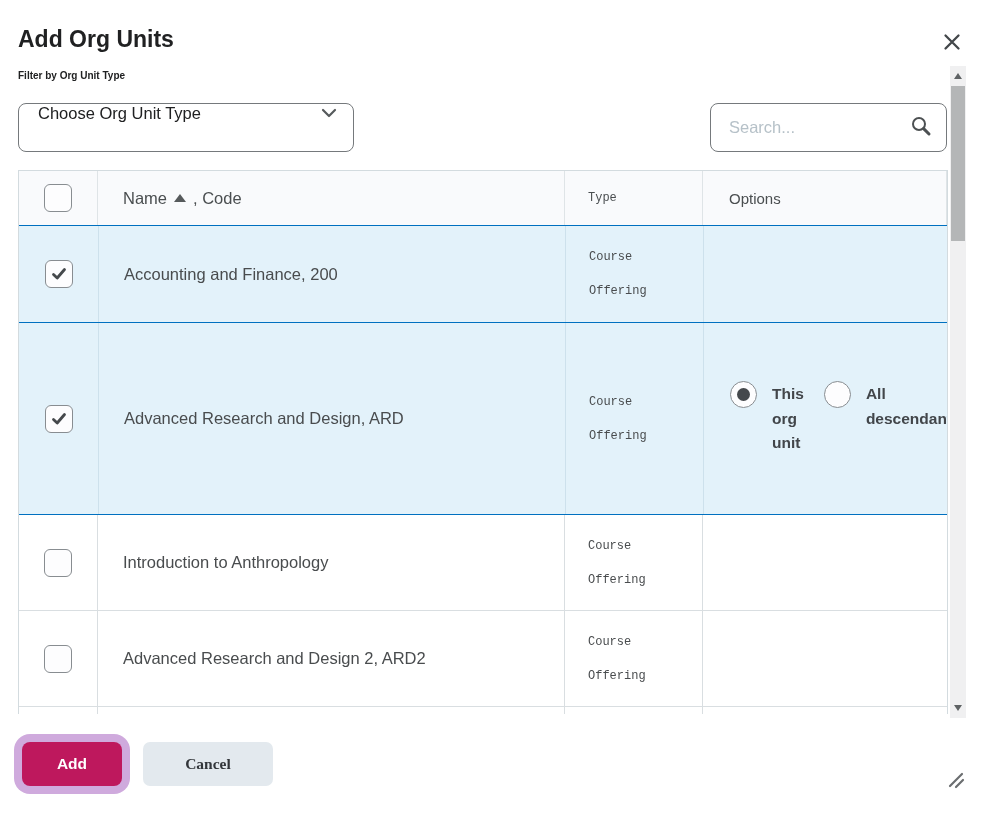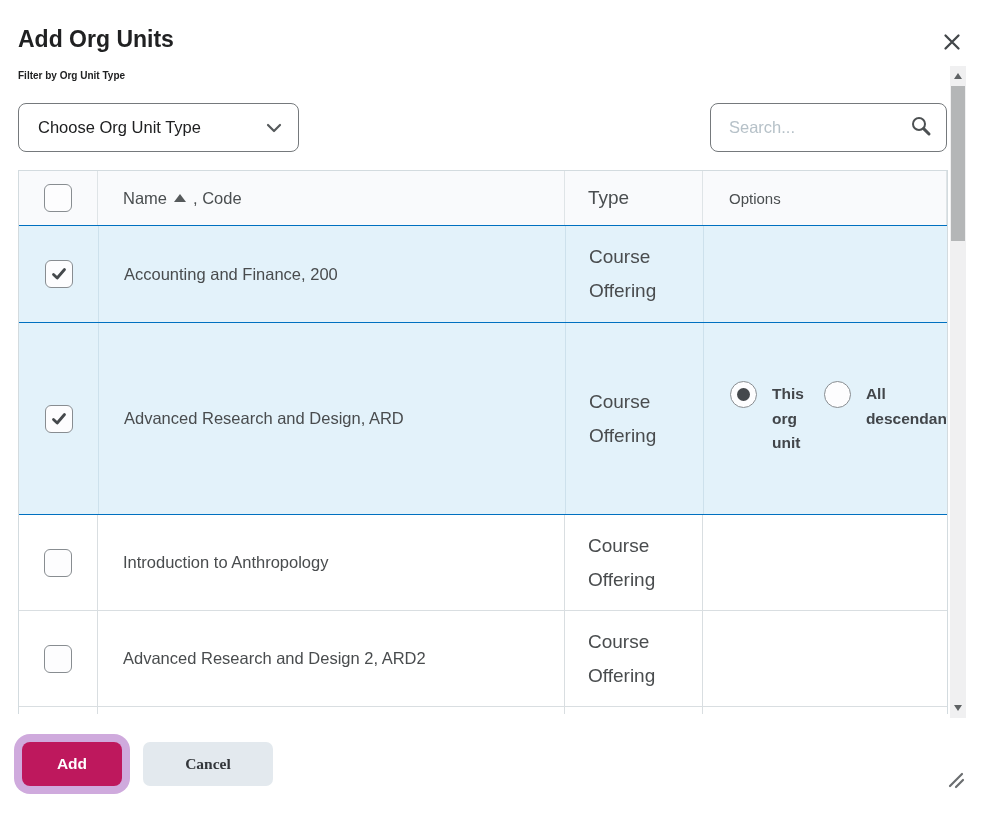--- a/index.html
+++ b/index.html
@@ -7,40 +7,40 @@
     font-family:"Liberation Sans", sans-serif; color:#494c4e; overflow:hidden; }
   .stage { position:relative; width:983px; height:815px; background:#fff; }
 
   
   .dlg-title { position:absolute; left:18px; top:26px; font-size:23px; font-weight:700; color:#202122; }
   .close-btn { position:absolute; left:938px; top:30px; width:28px; height:26px;
     display:flex; align-items:center; justify-content:center; cursor:pointer; background:none; border:none; }
   .filter-label { position:absolute; left:18px; top:70px; font-size:10px; font-weight:700; color:#202122; }
 
   
-  .dropdown { position:absolute; left:18px; top:103px; width:281px; height:49px;
+  .dropdown { position:absolute; left:18px; top:103px; width:336px; height:49px;
     border:1px solid #75797c; border-radius:8px; background:#fff;
-    display:flex; align-items:center; padding:0 16px 0 19px; cursor:pointer; }
+    display:flex; padding:0 16px 0 19px; cursor:pointer; }
   .dropdown-text { font-size:16.5px; color:#202122; flex:1; }
   .searchbox { position:absolute; left:710px; top:103px; width:237px; height:49px;
     border:1px solid #75797c; border-radius:8px; background:#fff;
     display:flex; align-items:center; padding:0 14px 0 18px; }
   .searchbox input { border:none; outline:none; flex:1; font-size:16.5px;
     font-family:"Liberation Sans", sans-serif; color:#494c4e; background:transparent; min-width:0; }
   .searchbox input::placeholder { color:#b6c1c8; opacity:1; }
 
   
   .table { position:absolute; left:18px; top:170px; width:930px; height:544px;
     border:1px solid #d3dbdf; border-bottom:none; overflow:hidden; background:#e5e5e5; }
   .trow { display:grid; grid-template-columns:79px 467px 138px 1fr; }
   .cell { border-right:1px solid #d9dee1; display:flex; align-items:center; }
   .cell:last-child { border-right:none; }
   .cell-check { justify-content:center; }
   .cell-name { padding-left:25px; font-size:16.5px; }
-  .cell-type { padding-left:23px; font-size:19px; line-height:34px; }
+  .cell-type { padding-left:23px; font-size:12px; line-height:34px;font-family:Liberation Mono, monospace; }
   .cell-type .wrapbox { max-width:80px; }
   .cell-opts { padding-left:26px; }
 
   .thead { height:54px; background:#f9fafc; font-size:15px; color:#4a4e50; }
   .thead .cell { border-right:1px solid #dfe4e7; }
   .sorthdr { display:flex; align-items:center; gap:7px; }
   .tri-up { width:0; height:0; border-left:6px solid transparent; border-right:6px solid transparent;
     border-bottom:8px solid #565a5c; display:inline-block; }
 
   .sel-block { margin:0 -1px; border:1px solid #0070c0; background:#e3f2fa; }

